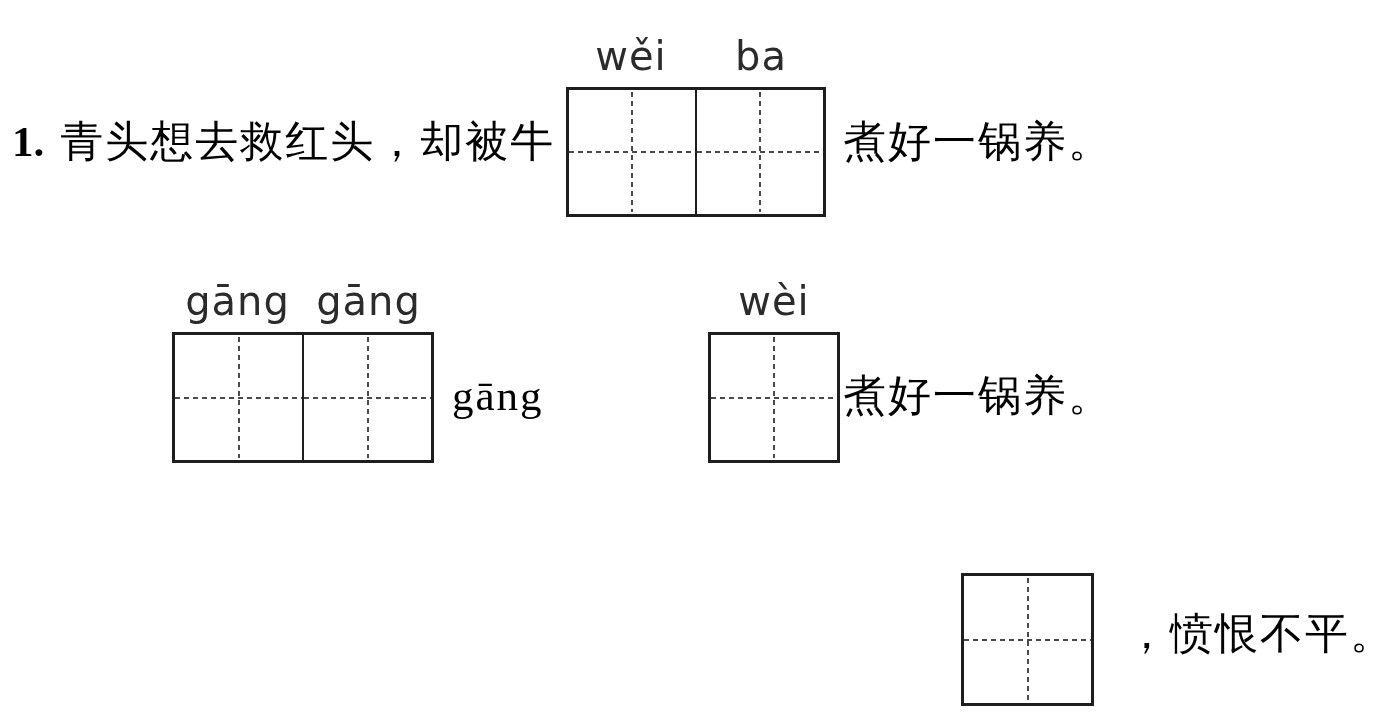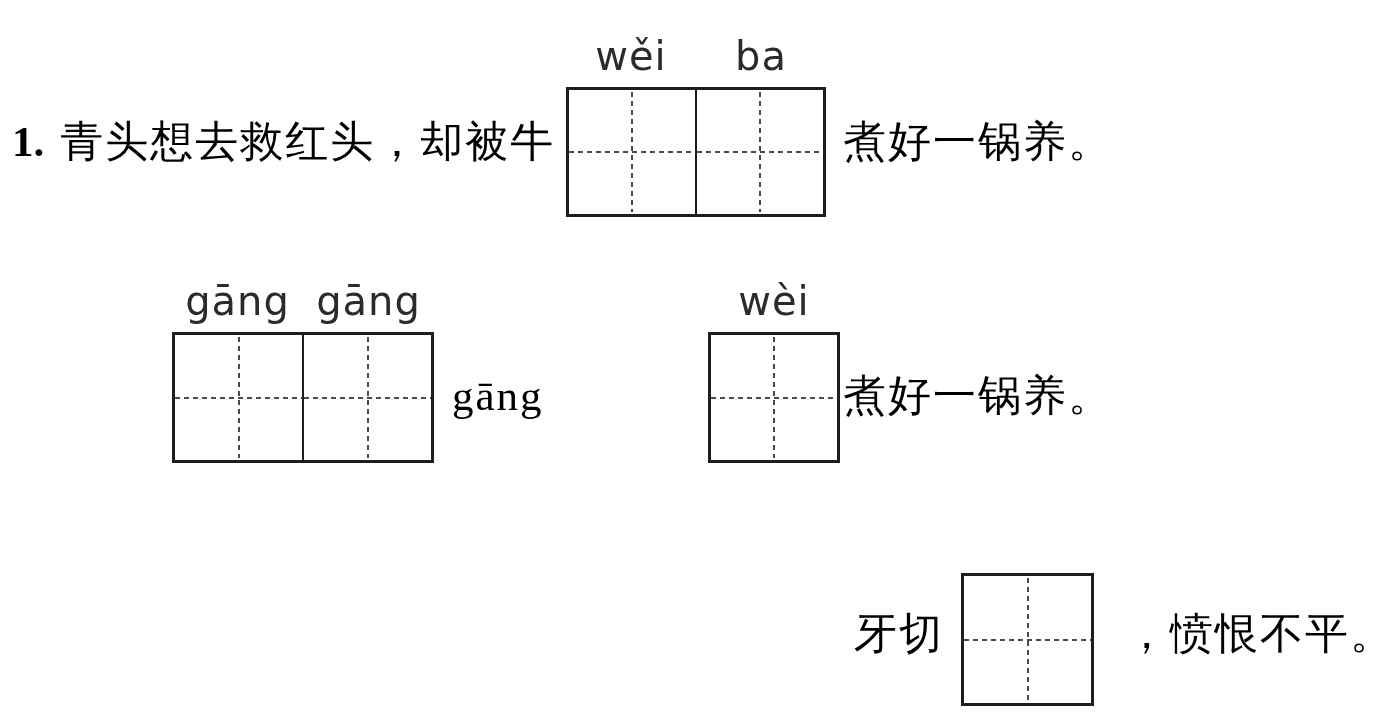--- a/index.html
+++ b/index.html
@@ -94,23 +94,20 @@
       <div class="gcell"></div>
     </div>
   </div>
 
   <div class="txt" style="left:843px;top:372px">
     <span>煮好一锅养。</span>
   </div>
 
 
 
-  <div class="txt" style="left:854px;top:610px">
-    <span>牙切</span>
-  </div>
 
   <div class="blank b5" style="left:961px;top:573px">
     <div class="grid-box">
       <div class="gcell"></div>
     </div>
   </div>
 
   <div class="txt" style="left:1125px;top:610px">
     <span>，愤恨不平。</span>
   </div>

